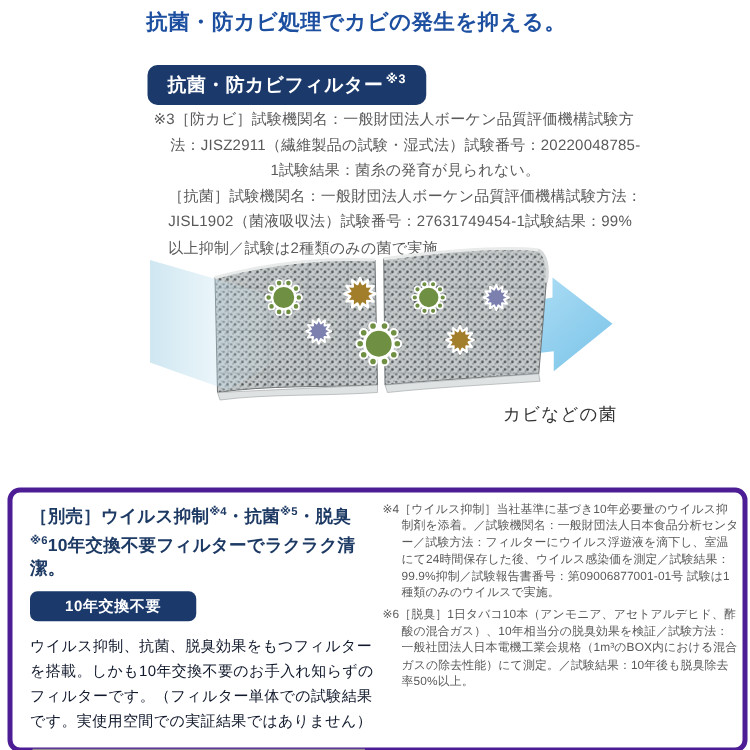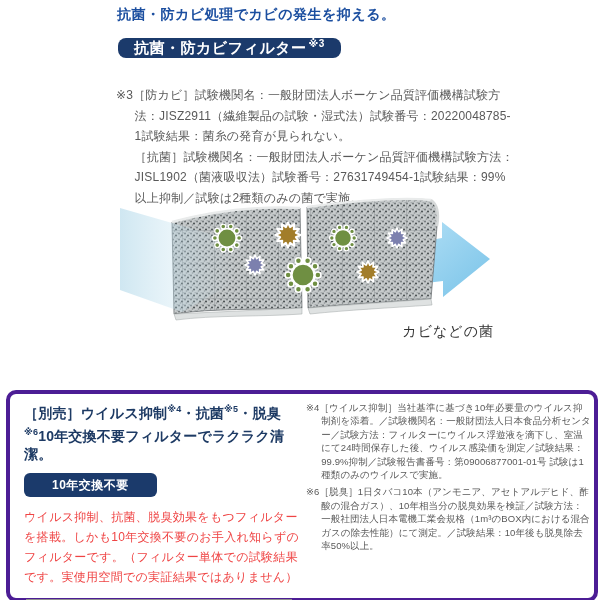--- a/index.html
+++ b/index.html
@@ -4,55 +4,55 @@
 <style>
   html,body{margin:0;padding:0;}
   body{
     width:600px;height:600px;position:relative;background:#ffffff;
     font-family:"Liberation Sans","DejaVu Sans",sans-serif;
     -webkit-font-smoothing:antialiased;overflow:hidden;
   }
   
   .heading{
     position:absolute;left:117px;top:6px;
-    font-size:14px;font-weight:bold;color:#1c4fa0;letter-spacing:.5px;white-space:nowrap;
+    font-size:17px;font-weight:bold;color:#1c4fa0;letter-spacing:.5px;white-space:nowrap;
   }
   .badge-filter{
-    position:absolute;left:118px;top:38px;height:20px;padding:0 16px;
+    position:absolute;left:118px;top:52px;height:32px;padding:0 16px;
     background:#1b3a6b;border-radius:8px;color:#fff;font-weight:bold;font-size:15px;
     display:flex;align-items:center;letter-spacing:.5px;
   }
   .badge-filter sup{font-size:10px;margin-left:2px;transform:translateY(-5px);}
   .fn3{
     position:absolute;left:116px;top:85px;width:398px;
     font-size:12px;line-height:20.5px;color:#595959;letter-spacing:.2px;
   }
   .fn3 p{margin:0;}
-  .fn3 .hang{padding-left:1.55em;text-indent:-1.55em;}
+  .fn3 .hang{padding-left:1.55em;text-indent:-1.55em;text-align:center;}
   .fn3 .cont{padding-left:1.55em;}
   .illus{position:absolute;left:118px;top:196px;width:376px;height:134px;}
   .caption{
     position:absolute;left:118px;top:323px;width:376px;text-align:right;
     font-size:14px;color:#333;letter-spacing:1px;
   }
   
   .bottom-box{
     position:absolute;left:6px;top:390px;width:584px;height:204px;
     border:4px solid #4c1d95;border-radius:10px;background:#fff;
   }
   .left-col{position:absolute;left:14px;top:6px;width:282px;}
   .f-title{
     font-size:14px;font-weight:bold;color:#1d3a64;line-height:19px;margin:0;letter-spacing:.2px;
   }
   .f-title sup{font-size:9px;}
   .badge-10y{
     display:inline-block;margin-top:9px;padding:4px 28px 3px;background:#1b3a6b;
     color:#fff;font-size:12px;font-weight:bold;border-radius:6px;letter-spacing:.5px;
   }
-  .body-p{margin:10px 0 0;font-size:12px;line-height:20px;color:#ef4444;letter-spacing:.3px;}
+  .body-p{margin:10px 0 0;font-size:12px;line-height:20px;color:#0f172a;letter-spacing:.3px;}
   .price-box{
     margin:12px 0 0 2px;width:264px;border:1px solid #909090;
     padding:5px 0 4px;text-align:center;font-size:10.5px;line-height:15px;color:#555;
   }
   .right-col{
     position:absolute;left:296px;top:7px;width:286px;
     font-size:9.5px;line-height:13.4px;color:#595959;letter-spacing:.1px;
   }
   .right-col p{margin:0 0 4px;padding-left:1.6em;text-indent:-1.6em;}
 </style>

